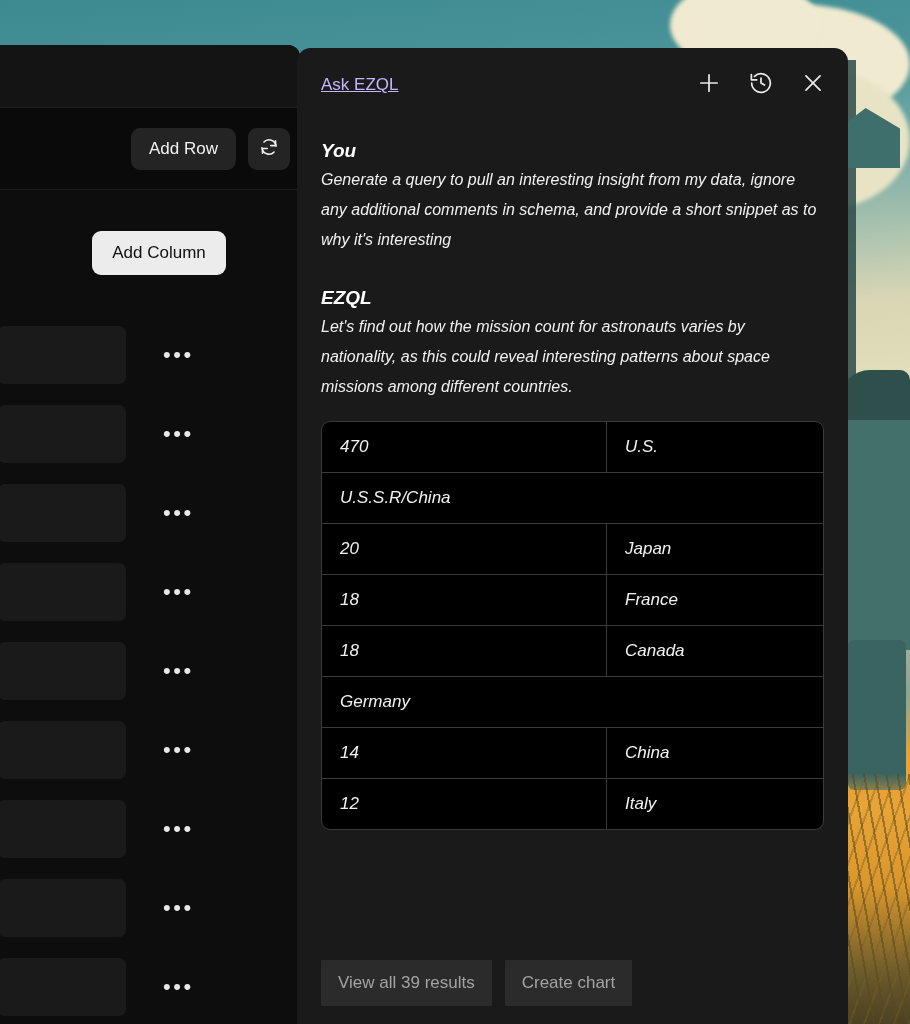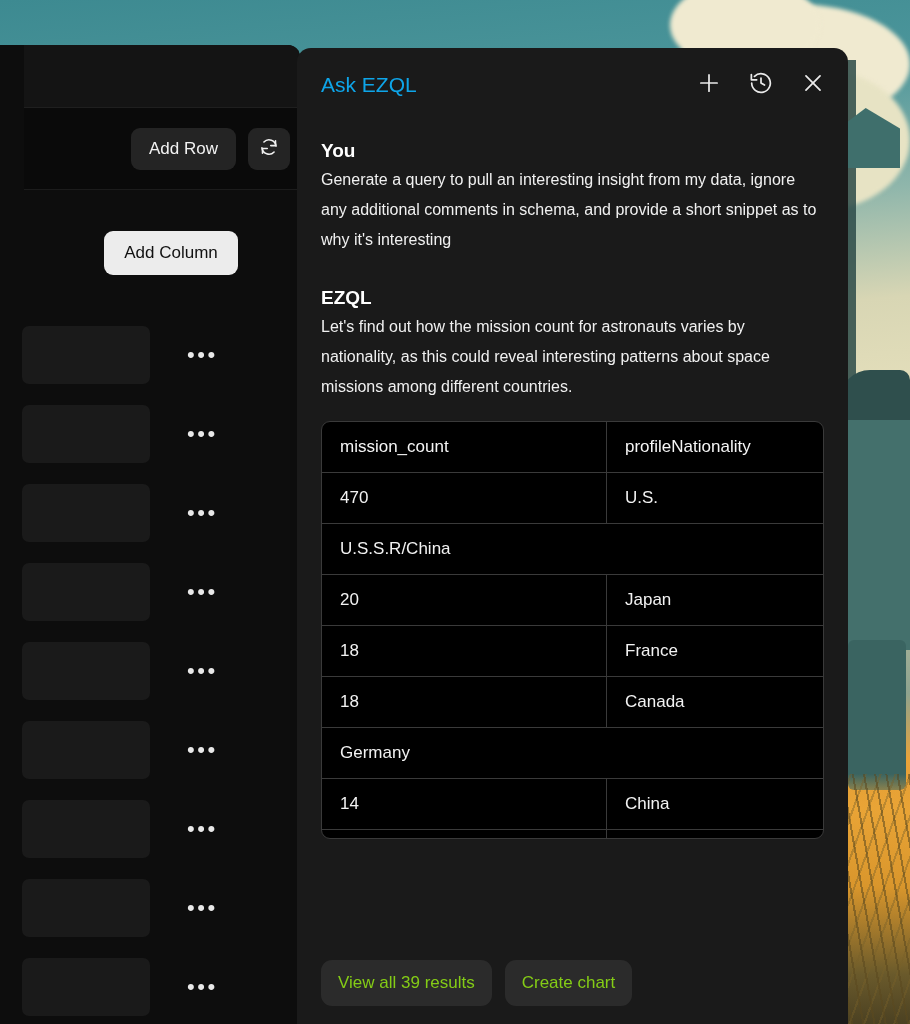--- a/index.html
+++ b/index.html
@@ -83,21 +83,20 @@
       repeating-linear-gradient(-70deg, rgba(120,96,40,.4) 0 2px, rgba(0,0,0,0) 2px 14px);
   }
 
   
   #left-panel {
     position: absolute; left: 0; top: 45px;
     width: 300px; height: 979px;
     background: #0d0d0d;
     border-top-right-radius: 12px;
     overflow: hidden;
-    padding-left: 24px;
   }
   #left-topbar { height: 63px; background: #141414; border-bottom: 1px solid #1f1f1f; }
   #left-toolbar {
     height: 82px; background: #0a0a0a; border-bottom: 1px solid #1c1c1c;
     display: flex; align-items: center; justify-content: flex-end;
     padding-right: 10px; gap: 12px;
   }
   .btn-dark {
     background: #242424; color: #f2f2f2;
     border: none; border-radius: 9px;
@@ -143,28 +142,29 @@
     background: #1a1a1a;
     border-radius: 14px 14px 0 0;
     overflow: hidden;
     display: flex; flex-direction: column;
   }
   #chat-header {
     flex: 0 0 auto; height: 74px;
     display: flex; align-items: center;
     padding: 0 22px 0 24px;
   }
-  #chat-title { font-size: 21px; color: #0ea5e9; flex: 1; }
+  #chat-title { font-size: 17px; color: #c4b5fd; flex: 1; text-decoration: underline; }
   #chat-header-actions { display: flex; align-items: center; gap: 26px; }
   .hdr-icon { cursor: pointer; display: flex; align-items: center; justify-content: center; }
 
   #chat-body {
     flex: 1 1 auto;
     padding: 18px 24px 0 24px;
     overflow: hidden;
+    font-style: italic;
   }
   .msg-role {
     font-size: 19px; font-weight: bold; color: #ffffff;
     margin-bottom: 3px;
   }
   .msg-text {
     font-size: 16px; line-height: 30px; color: #f0f0f0;
   }
   .msg-block + .msg-block { margin-top: 32px; }
 
@@ -188,22 +188,22 @@
   .tbl-cell.col0 { width: 285px; border-right: 1px solid #3a3a3a; }
   .tbl-cell.col1 { flex: 1; }
   .tbl-head .tbl-cell { color: #f5f5f5; }
 
   #chat-footer {
     flex: 0 0 auto;
     padding: 14px 24px 18px 24px;
     display: flex; gap: 13px;
   }
   .footer-btn {
-    background: #2b2b2b; color: #84cc16;
-    border: none; border-radius: 11px;
+    background: #2b2b2b; color: #a3a3a3;
+    border: none; border-radius: 1px;
     font-size: 17px; font-family: inherit;
     padding: 13px 17px; cursor: pointer;
   }
 </style>
 </head>
 <body>
 
 <div id="bg">
   <div class="cloud c1"></div>
   <div class="cloud c2"></div>
@@ -320,24 +320,20 @@
     <div class="msg-block">
       <div class="msg-role">You</div>
       <div class="msg-text">Generate a query to pull an interesting insight from my data, ignore any additional comments in schema, and provide a short snippet as to why it's interesting</div>
     </div>
 
     <div class="msg-block">
       <div class="msg-role">EZQL</div>
       <div class="msg-text">Let's find out how the mission count for astronauts varies by nationality, as this could reveal interesting patterns about space missions among different countries.</div>
 
       <div id="results-table">
-          <div class="tbl-row tbl-head">
-            <div class="tbl-cell col0">mission_count</div>
-            <div class="tbl-cell col1">profileNationality</div>
-          </div>
           <div class="tbl-row">
             <div class="tbl-cell col0">470</div>
             <div class="tbl-cell col1">U.S.</div>
           </div>
           <div class="tbl-row">
             <div class="tbl-cell col1">U.S.S.R/China</div>
           </div>
           <div class="tbl-row">
             <div class="tbl-cell col0">20</div>
             <div class="tbl-cell col1">Japan</div>

